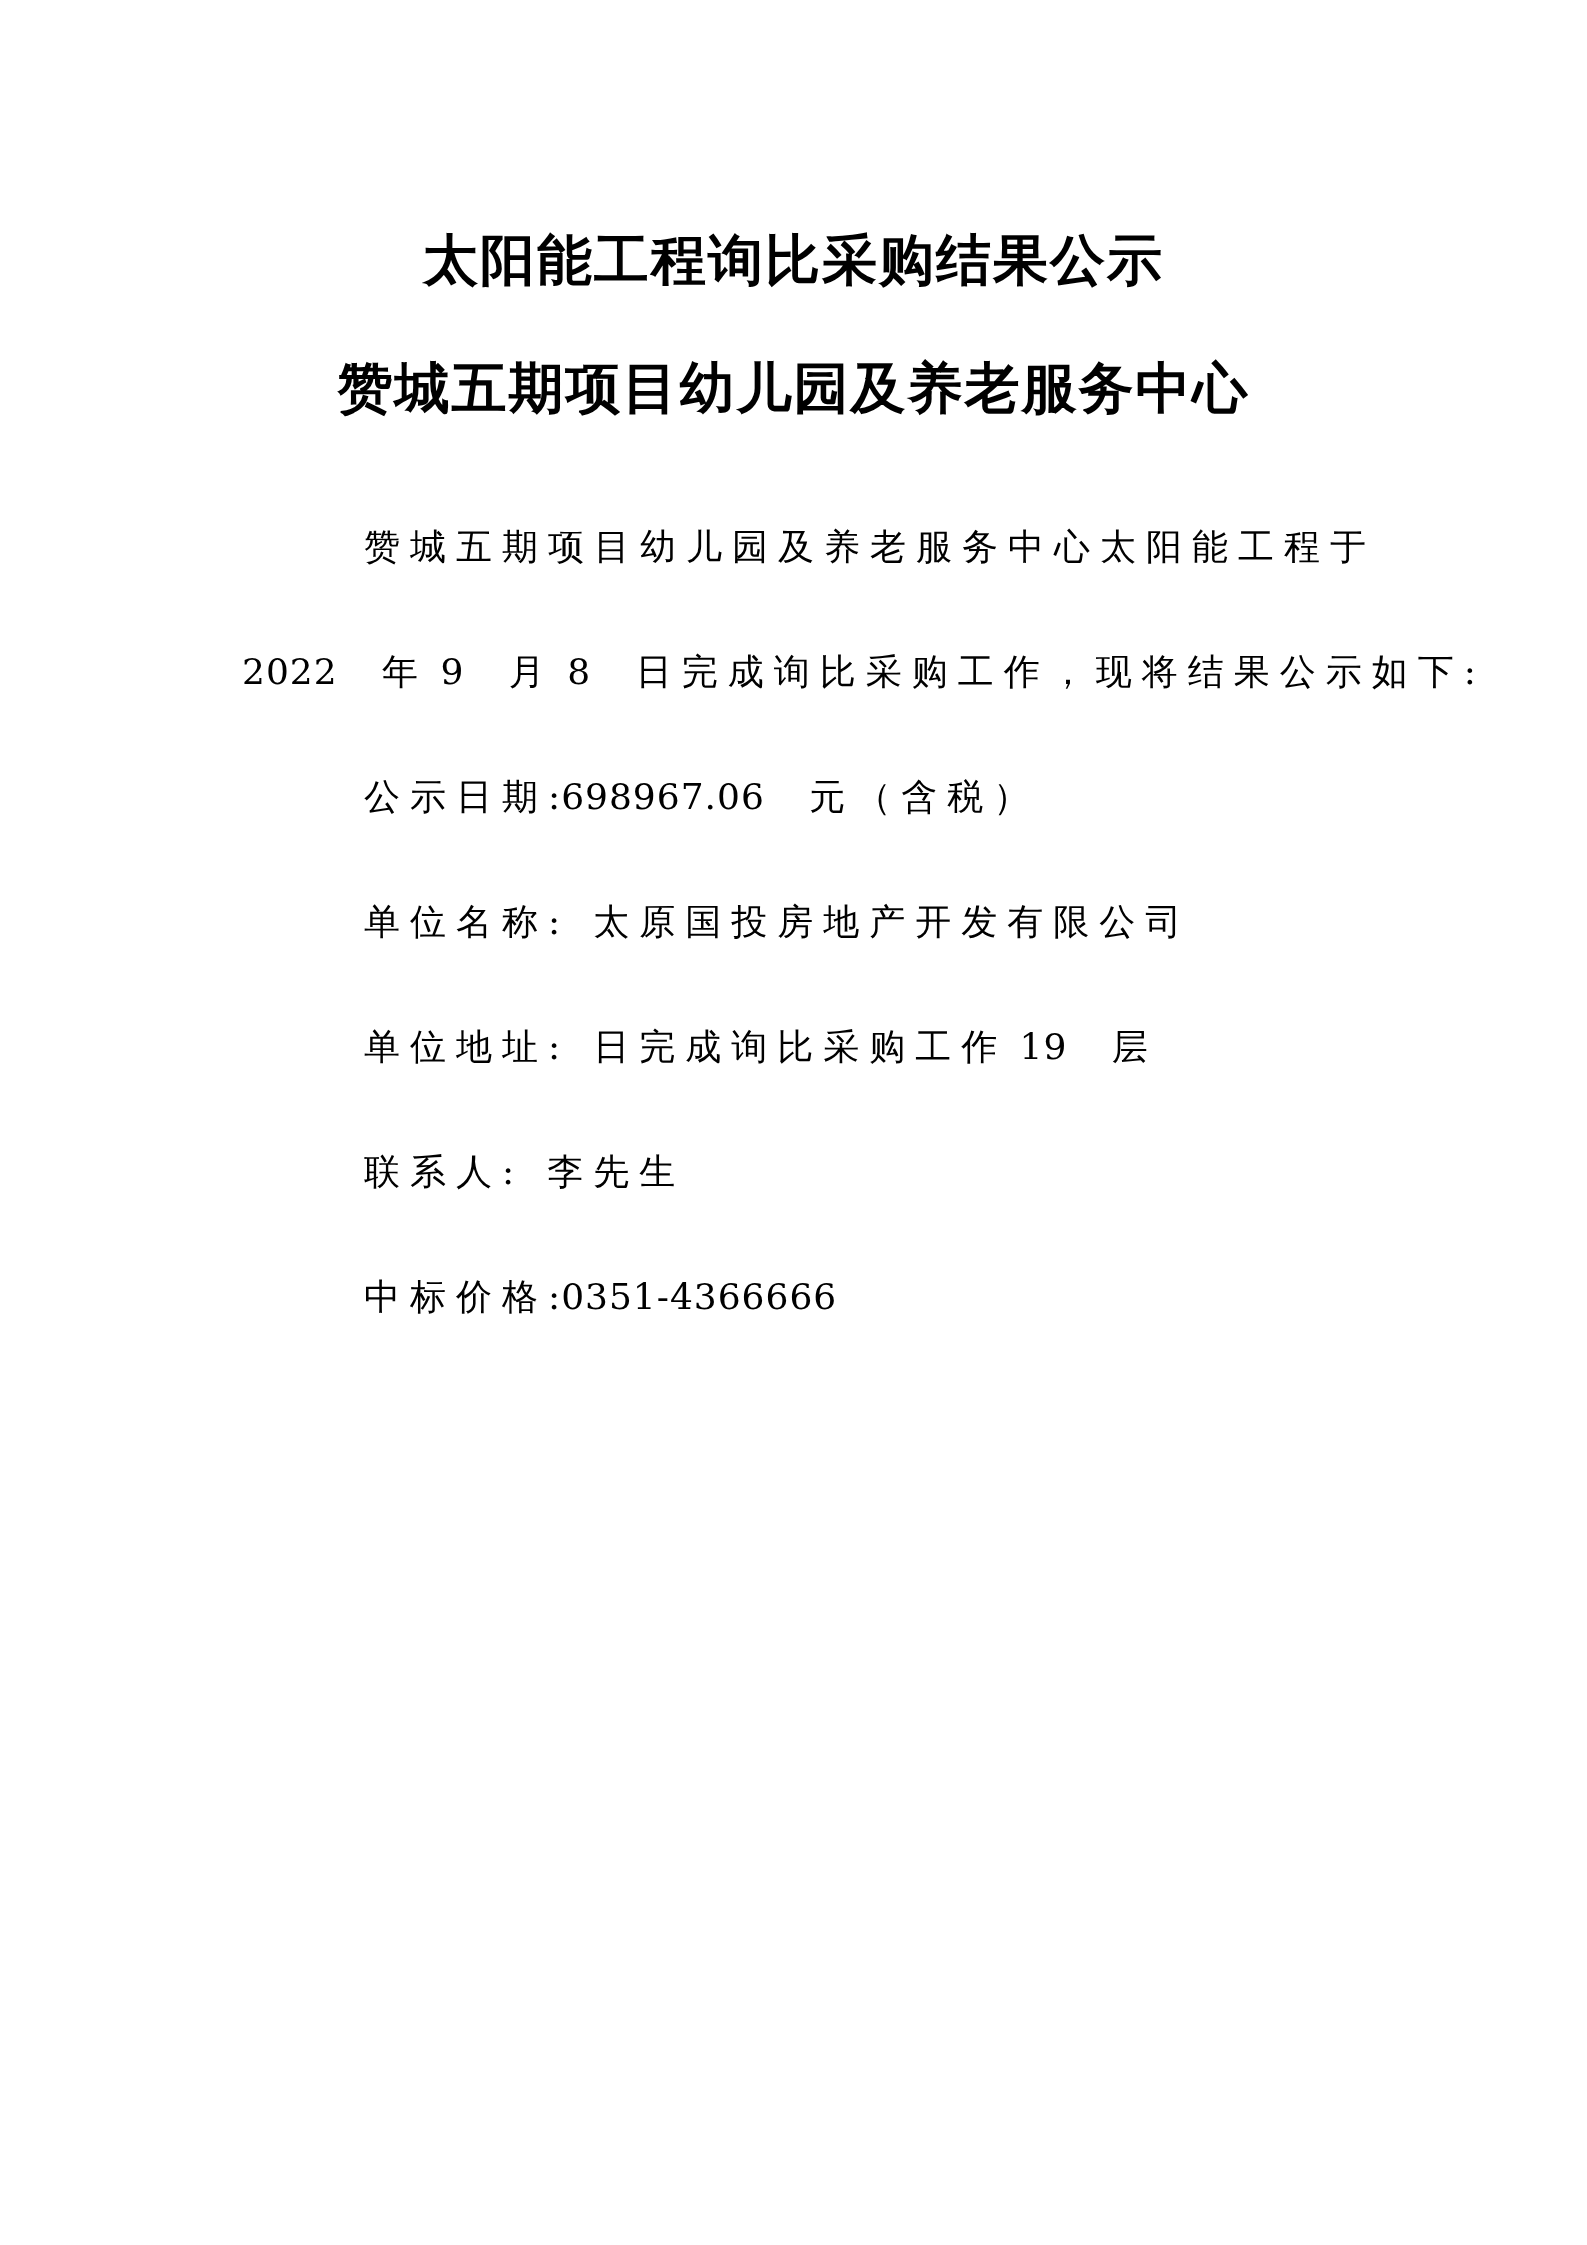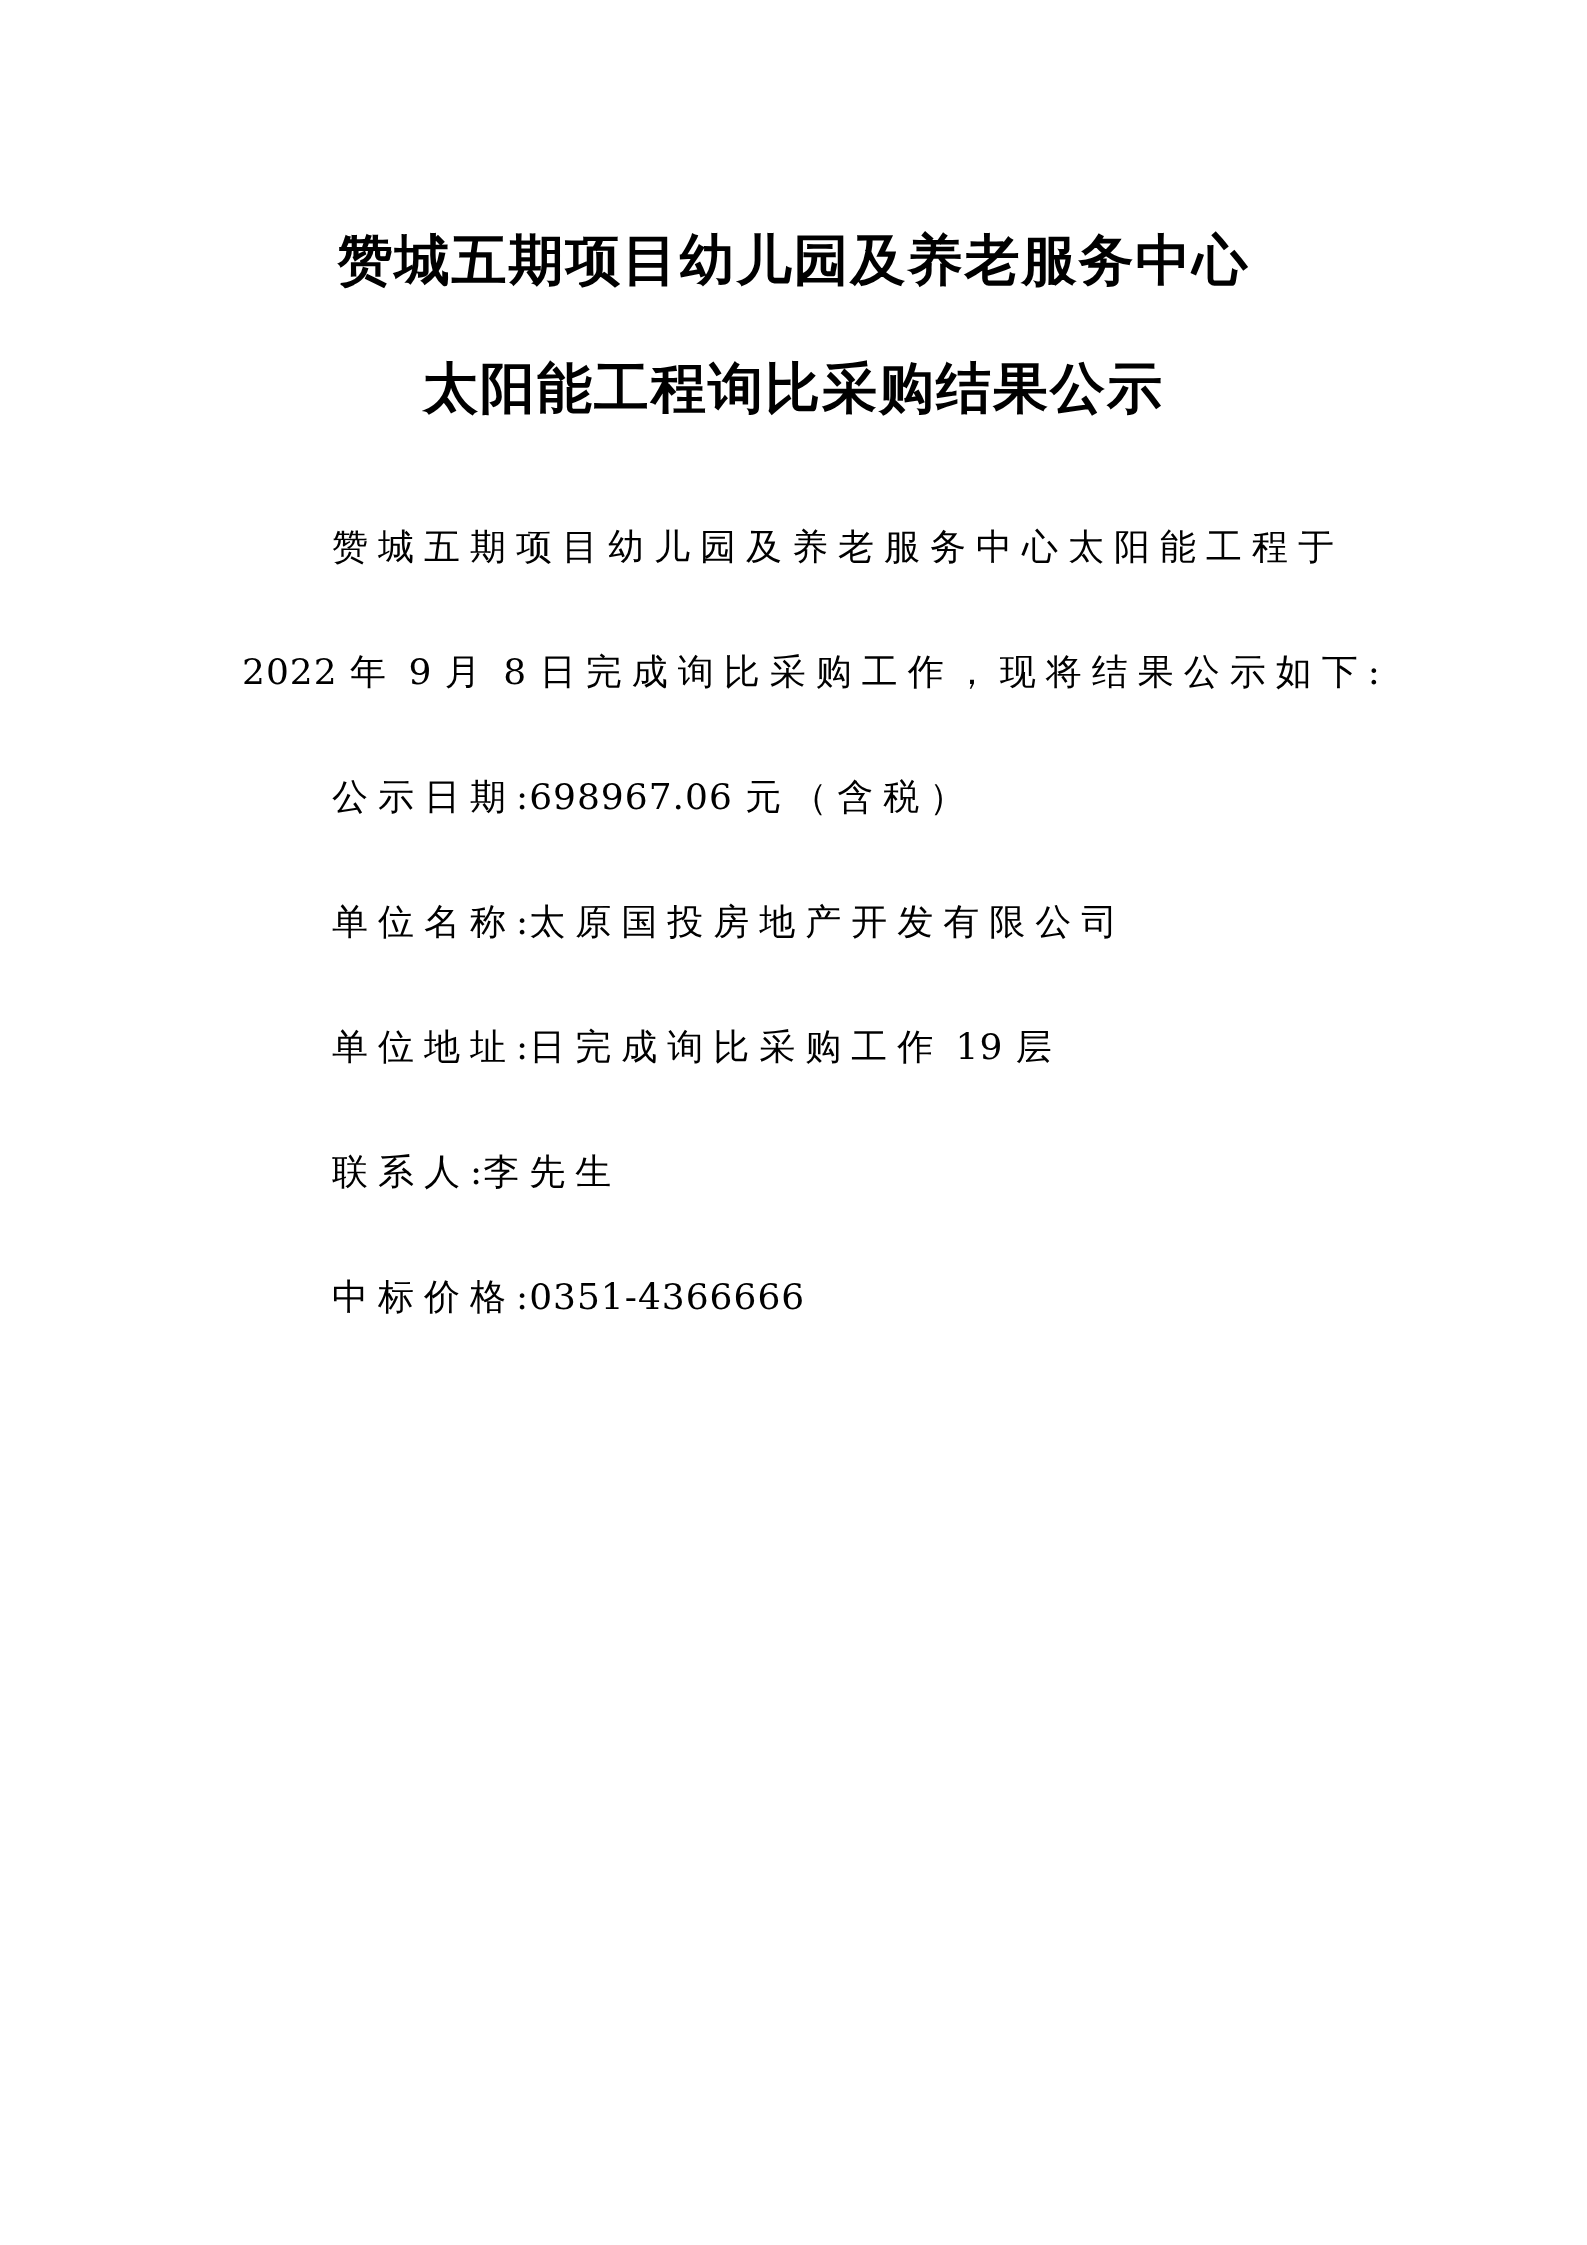--- a/index.html
+++ b/index.html
@@ -25,30 +25,30 @@
   .body-block {
     margin-top: 32px;
     margin-left: 242px;
     width: 1103px;
     font-size: 36px;
     line-height: 125px;
   }
   .line { white-space: nowrap; }
   .line.indent { padding-left: 90px; }
   
-  .cjk { letter-spacing: 10px; }
+  .cjk { letter-spacing: 10px; margin-left: 32px; }
   .lat { letter-spacing: 1px; }
 </style>
 </head>
 <body>
 
 <div class="page">
   <h1 class="title">
+    <div class="title-line">太阳能工程询比采购结果公示</div>
     <div class="title-line">赞城五期项目幼儿园及养老服务中心</div>
-    <div class="title-line">太阳能工程询比采购结果公示</div>
   </h1>
   <div class="body-block" id="body-lines">
       <div class="line indent"><span class="cjk">赞城五期项目幼儿园及养老服务中心太阳能工程于</span></div>
       <div class="line"><span class="lat">2022 </span><span class="cjk">年</span><span class="lat"> 9 </span><span class="cjk">月</span><span class="lat"> 8 </span><span class="cjk">日完成询比采购工作，现将结果公示如下</span><span class="lat">:</span></div>
       <div class="line indent"><span class="cjk">公示日期</span><span class="lat">:698967.06 </span><span class="cjk">元（含税）</span></div>
       <div class="line indent"><span class="cjk">单位名称</span><span class="lat">:</span><span class="cjk">太原国投房地产开发有限公司</span></div>
       <div class="line indent"><span class="cjk">单位地址</span><span class="lat">:</span><span class="cjk">日完成询比采购工作</span><span class="lat"> 19 </span><span class="cjk">层</span></div>
       <div class="line indent"><span class="cjk">联系人</span><span class="lat">:</span><span class="cjk">李先生</span></div>
       <div class="line indent"><span class="cjk">中标价格</span><span class="lat">:0351-4366666</span></div>
     </div>

